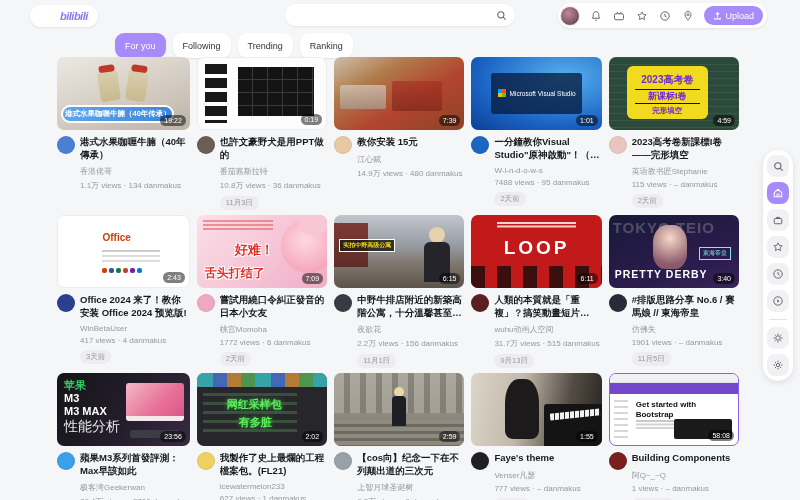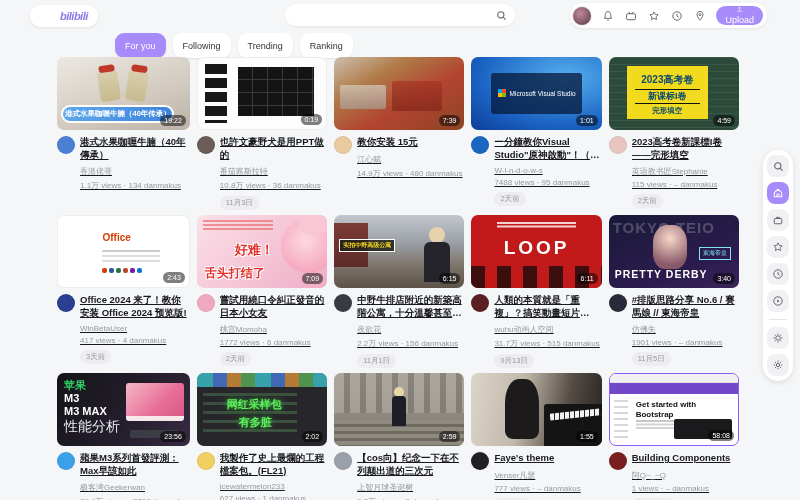--- a/index.html
+++ b/index.html
@@ -8,33 +8,33 @@
 
   
   .logo-pill { position:absolute; left:30px; top:5px; height:22px; padding:0 10px; background:#fff; border-radius:12px; box-shadow:0 1px 3px rgba(0,0,0,.08); display:flex; align-items:center; cursor:pointer; }
   .logo-txt { color:#8a7ae8; font-weight:bold; font-size:11px; font-style:italic; letter-spacing:-0.5px;margin-left:20px; }
   .searchbar { position:absolute; left:285px; top:4px; width:230px; height:22px; background:#fff; border-radius:12px; box-shadow:0 1px 3px rgba(0,0,0,.07); display:flex; align-items:center; padding:0 8px; }
   .searchbar input { flex:1; border:none; outline:none; font-size:9px; background:transparent; color:#333; }
   .searchbar .sic { color:#666; display:flex; }
   .hdr-right { position:absolute; right:33px; top:3px; height:25px; background:#fff; border-radius:13px; box-shadow:0 1px 3px rgba(0,0,0,.08); display:flex; align-items:center; gap:9px; padding:0 4px 0 2px; }
   .avatar { width:20px; height:20px; border-radius:50%; background:radial-gradient(circle at 40% 35%,#c08898,#5a3a4a); border:1px solid #eee; cursor:pointer; }
   .hic { width:14px; height:14px; color:#61666d; display:flex; align-items:center; justify-content:center; cursor:pointer; background:none; border:none; font-size:11px; }
-  .upload-btn { height:19px; background:#a78bfa; color:#fff; border:none; border-radius:10px; font-size:9px; padding:0 9px; display:flex; align-items:center; gap:3px; cursor:pointer;flex-direction:column; }
+  .upload-btn { height:19px; background:#a78bfa; color:#fff; border:none; border-radius:10px; font-size:9px; padding:0 9px; display:flex; align-items:center; gap:3px; cursor:pointer; }
 
   
   .nav { position:absolute; left:115px; top:33px; display:flex; gap:7px; }
   .tab { height:25px; padding:0 10px; border:none; border-radius:9px; background:#fff; color:#31343b; font-size:9px; box-shadow:0 1px 2px rgba(0,0,0,.08); cursor:pointer; }
   .tab.active { background:#a78bfa; color:#fff; }
 
   
   .grid { position:absolute; left:57px; top:57px; width:682px; display:grid; grid-template-columns:repeat(5,1fr); column-gap:7px; row-gap:13px; grid-template-rows:repeat(3,145px); }
   .card { position:relative; }
   .thumb { position:relative; width:100%; height:73px; border-radius:7px; overflow:hidden; cursor:pointer; }
   .dur { position:absolute; right:4px; bottom:4px; background:rgba(0,0,0,.5); color:#fff; font-size:7px; line-height:1; padding:2px 4px; border-radius:6px; }
-  .cbody { display:flex; gap:5px; margin-top:6px;text-decoration:underline; }
+  .cbody { display:flex; gap:5px; margin-top:6px; }
   .av { flex:0 0 18px; width:18px; height:18px; border-radius:50%; cursor:pointer; border:1px solid rgba(0,0,0,.06); }
   .meta { flex:1; min-width:0; }
   .title { font-size:9.5px; font-weight:600; line-height:1.32; color:#18191c; display:-webkit-box; -webkit-line-clamp:2; -webkit-box-orient:vertical; overflow:hidden; max-height:26px; cursor:pointer; }
   .up { font-size:8px; color:#9499a0; margin-top:5px; cursor:pointer; white-space:nowrap; overflow:hidden; }
   .stats { font-size:8px; color:#9499a0; margin-top:3px; white-space:nowrap; overflow:hidden; }
   .dpill { display:inline-block; font-size:7.5px; color:#9499a0; background:#ececf1; border-radius:7px; padding:2px 6px; margin-top:5px; }
 
   
   .side { position:absolute; right:7px; top:150px; width:30px; background:#fff; border-radius:15px; box-shadow:0 2px 6px rgba(0,0,0,.1); padding:5px 0; display:flex; flex-direction:column; align-items:center; gap:5px; }
   .sicon { width:22px; height:22px; border-radius:8px; background:#f1f1f4; border:none; color:#61666d; display:flex; align-items:center; justify-content:center; font-size:12px; cursor:pointer; }
@@ -50,21 +50,21 @@
   .t2 { background:#fdfdfd; border:1px solid #ececec; }
   .t2 .strip { position:absolute; left:7px; top:6px; bottom:6px; width:22px; background:repeating-linear-gradient(#181818 0 10px,#fdfdfd 10px 14px); }
   .t2 .slide { position:absolute; left:40px; right:12px; top:9px; bottom:13px; background:#141414; background-image:repeating-linear-gradient(90deg,transparent 0 14px,#3a3a3a 14px 15px),repeating-linear-gradient(transparent 0 12px,#3a3a3a 12px 13px); }
   .t3 { background:linear-gradient(150deg,#cdbfae 0%,#b07a48 30%,#b24430 60%,#8e4426 100%); }
   .t3 .tray { position:absolute; background:linear-gradient(#d8d4cc,#a8a49c); border-radius:2px; opacity:.65; }
   .t3 .tr1 { left:6px; top:28px; width:46px; height:24px; } .t3 .tr2 { left:58px; top:24px; width:50px; height:30px; background:linear-gradient(#a83020,#7a2418); }
   .t4 { background:radial-gradient(ellipse at 72% 28%,#56b0ee,#1a62c2 65%,#0c3e96); }
   .t4 .panel { position:absolute; left:15%; top:22%; width:70%; height:56%; background:rgba(8,28,64,.78); border-radius:3px; display:flex; align-items:center; justify-content:center; gap:4px; color:#fff; font-size:6.5px; }
   .t4 .winlogo { width:8px; height:8px; background:conic-gradient(#f25022 0 25%,#7fba00 0 50%,#ffb900 0 75%,#00a4ef 0); }
   .t5 { background:#2c4a3a; background-image:repeating-linear-gradient(rgba(255,255,255,.07) 0 1px,transparent 1px 7px); }
-  .t5 .ybox { position:absolute; left:14%; top:12%; width:62%; background:#f2da1e; color:#0c4a6e; text-align:center; padding:3px 2px; border-radius:0; }
+  .t5 .ybox { position:absolute; left:14%; top:12%; width:62%; background:#f2da1e; color:#6d28d9; text-align:center; padding:3px 2px; border-radius:6px; }
   .t5 .y1 { font-size:10px; font-weight:bold; }
   .t5 .y2 { font-size:9px; font-weight:bold; border-top:1.5px solid #111; border-bottom:1.5px solid #111; margin:2px 6px; }
   .t5 .y3 { font-size:7.5px; font-weight:bold; }
   .t6 { background:#fff; border:1px solid #ececec; }
   .t6 .oword { position:absolute; left:34%; top:16px; color:#d83b01; font-size:10px; font-weight:bold; }
   .t6 .olines { position:absolute; left:34%; top:34px; width:44%; height:2px; background:#ccc; box-shadow:0 5px 0 #ddd,0 10px 0 #ddd; }
   .t6 .dots { position:absolute; left:34%; top:52px; display:flex; gap:2px; }
   .t6 .dots i { width:5px; height:5px; border-radius:2px; display:block; }
   .t7 { background:linear-gradient(135deg,#fbe0e8,#f3bcd0 70%,#efaec6); }
   .t7 .girl { position:absolute; right:-8px; top:4px; width:54px; height:54px; border-radius:50%; background:radial-gradient(circle at 45% 40%,#fdd9e2,#f6a8bf 70%,#ee8aa8); }

